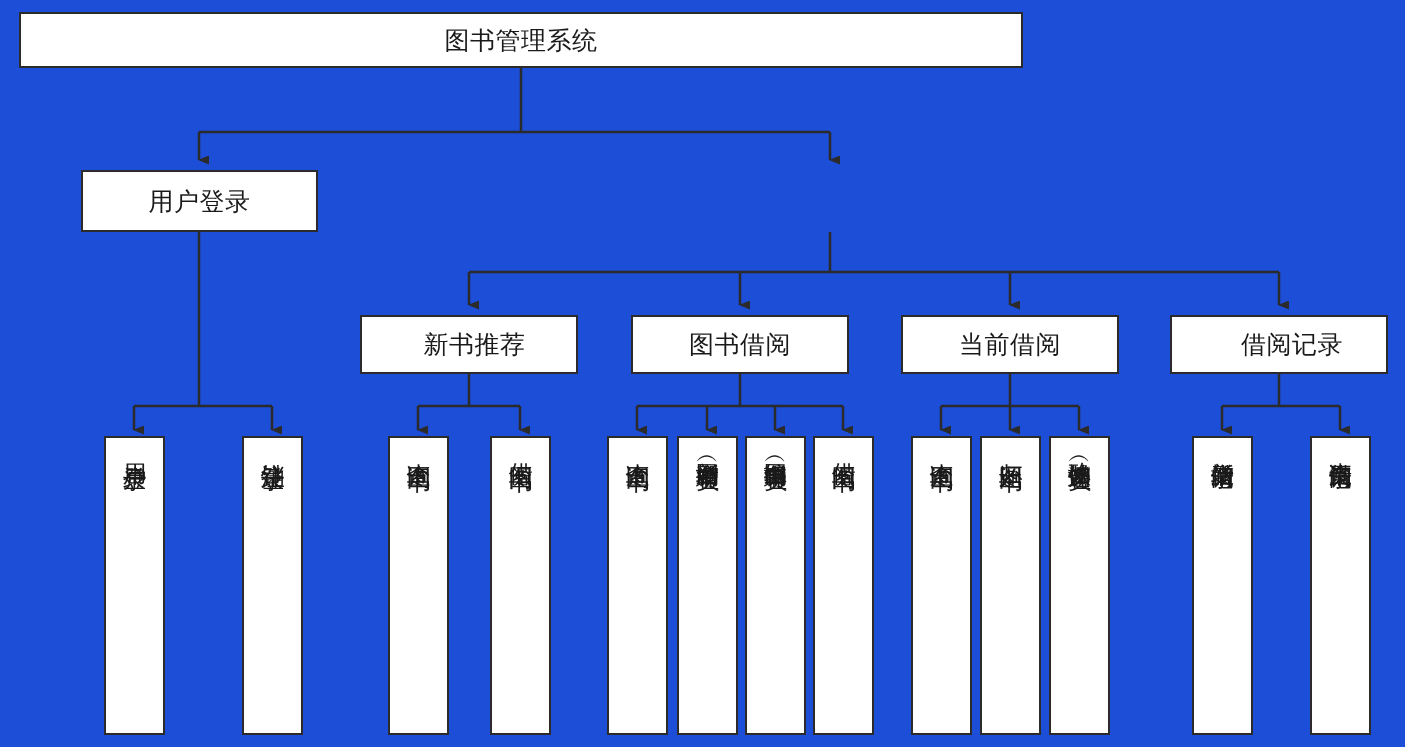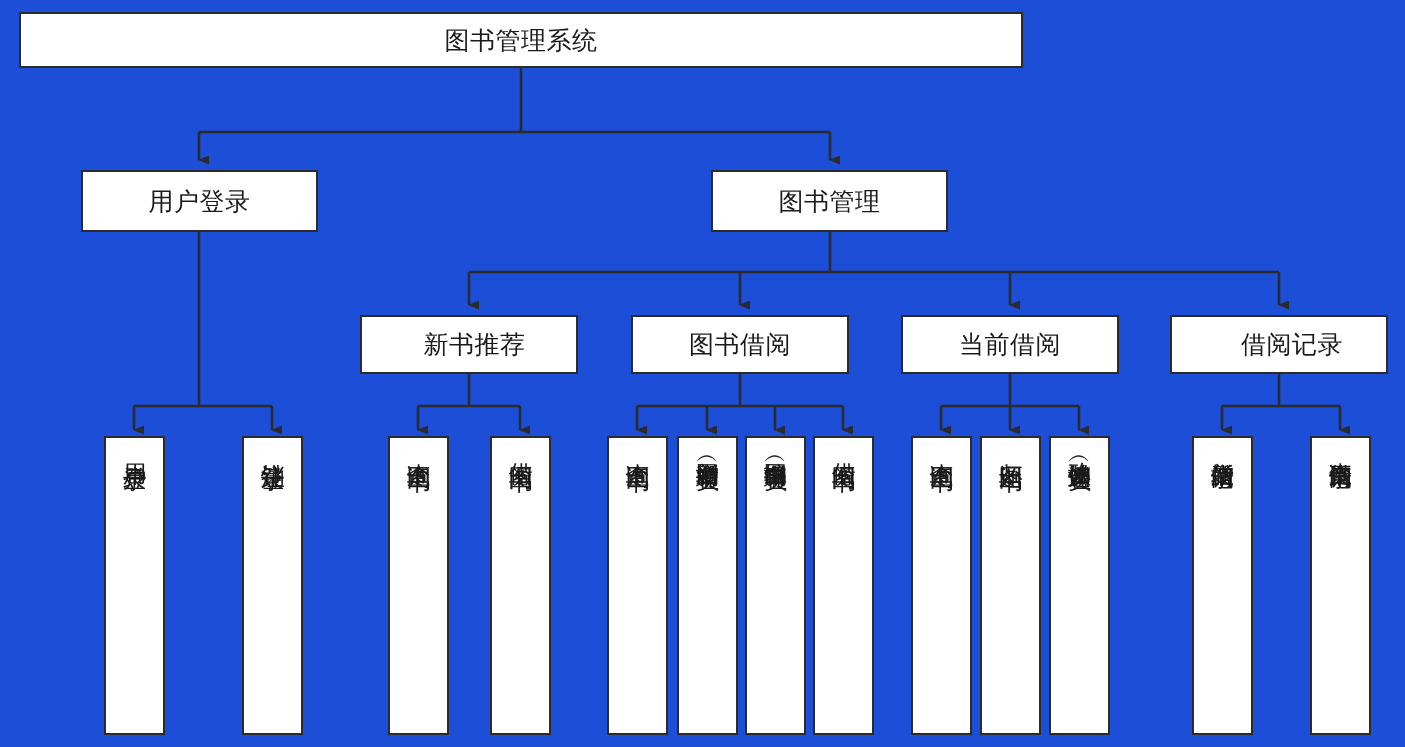--- a/index.html
+++ b/index.html
@@ -138,23 +138,20 @@
     </g>
   </svg>
 
   <div class="node horizontal root" style="left:19px; top:12px; width:1004px; height:56px;">
     <span class="node-label">图书管理系统</span>
   </div>
 
   <div class="node horizontal" style="left:81px; top:170px; width:237px; height:62px;">
     <span class="node-label">用户登录</span>
   </div>
-  <div class="node horizontal" style="left:711px; top:170px; width:237px; height:62px;">
-    <span class="node-label">图书管理</span>
-  </div>
 
   <div class="node horizontal" style="left:360px; top:315px; width:218px; height:59px;padding-left:11px;">
     <span class="node-label">新书推荐</span>
   </div>
   <div class="node horizontal" style="left:901px; top:315px; width:218px; height:59px;">
     <span class="node-label">当前借阅</span>
   </div>
   <div class="node horizontal" style="left:631px; top:315px; width:218px; height:59px;">
     <span class="node-label">图书借阅</span>
   </div>

